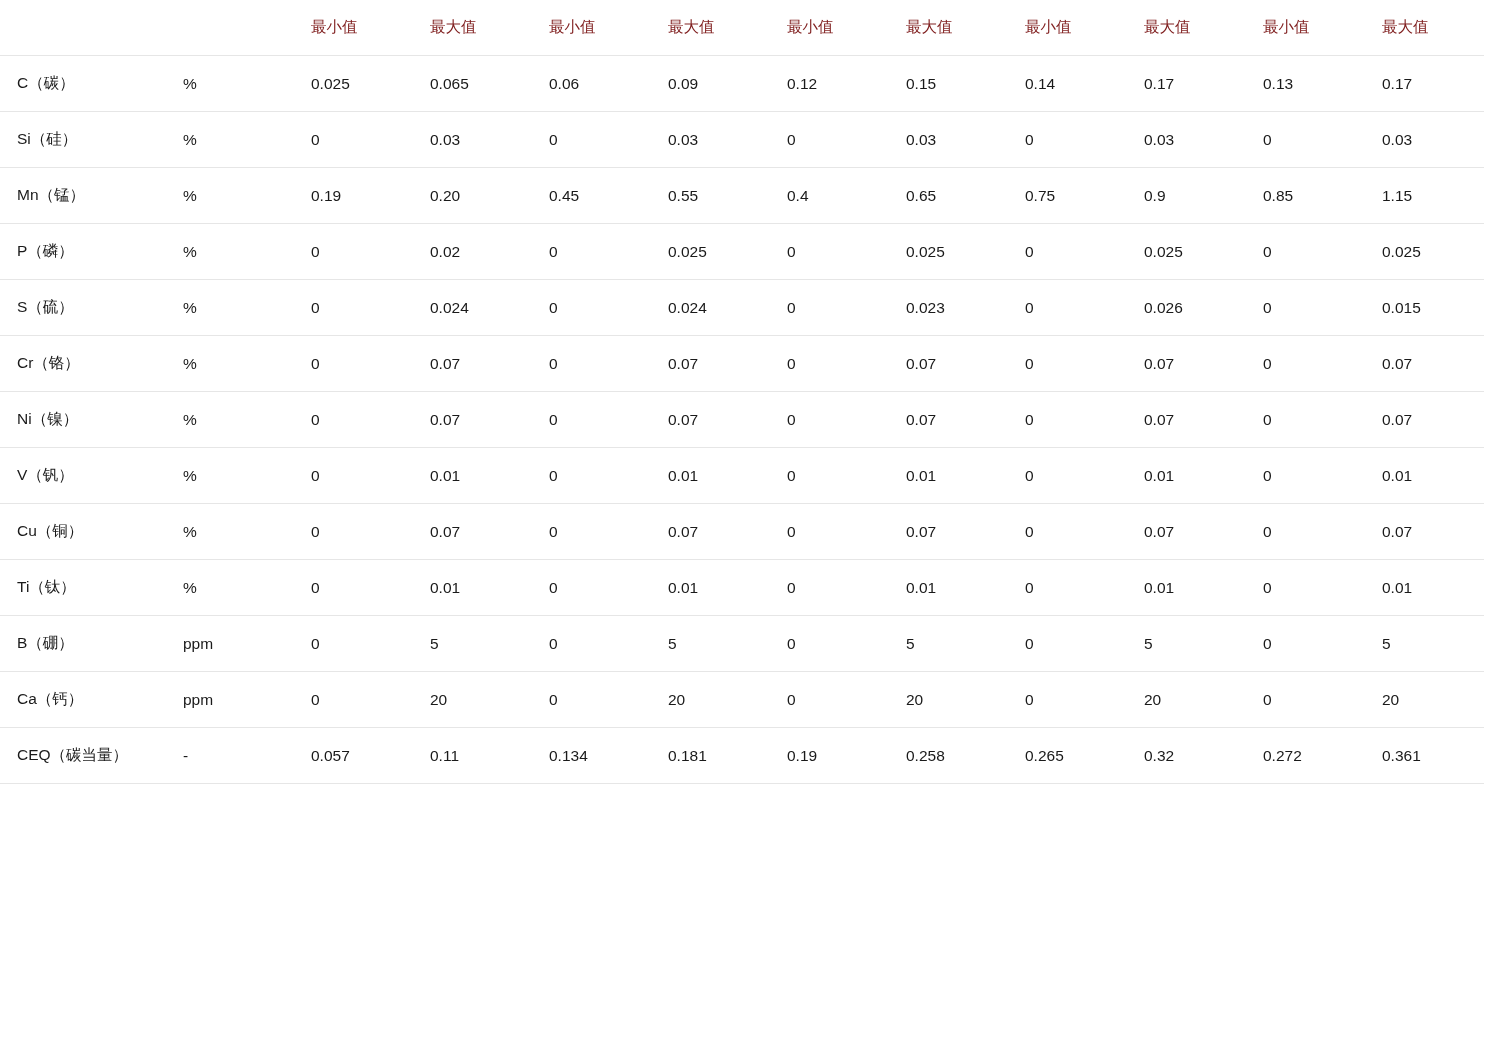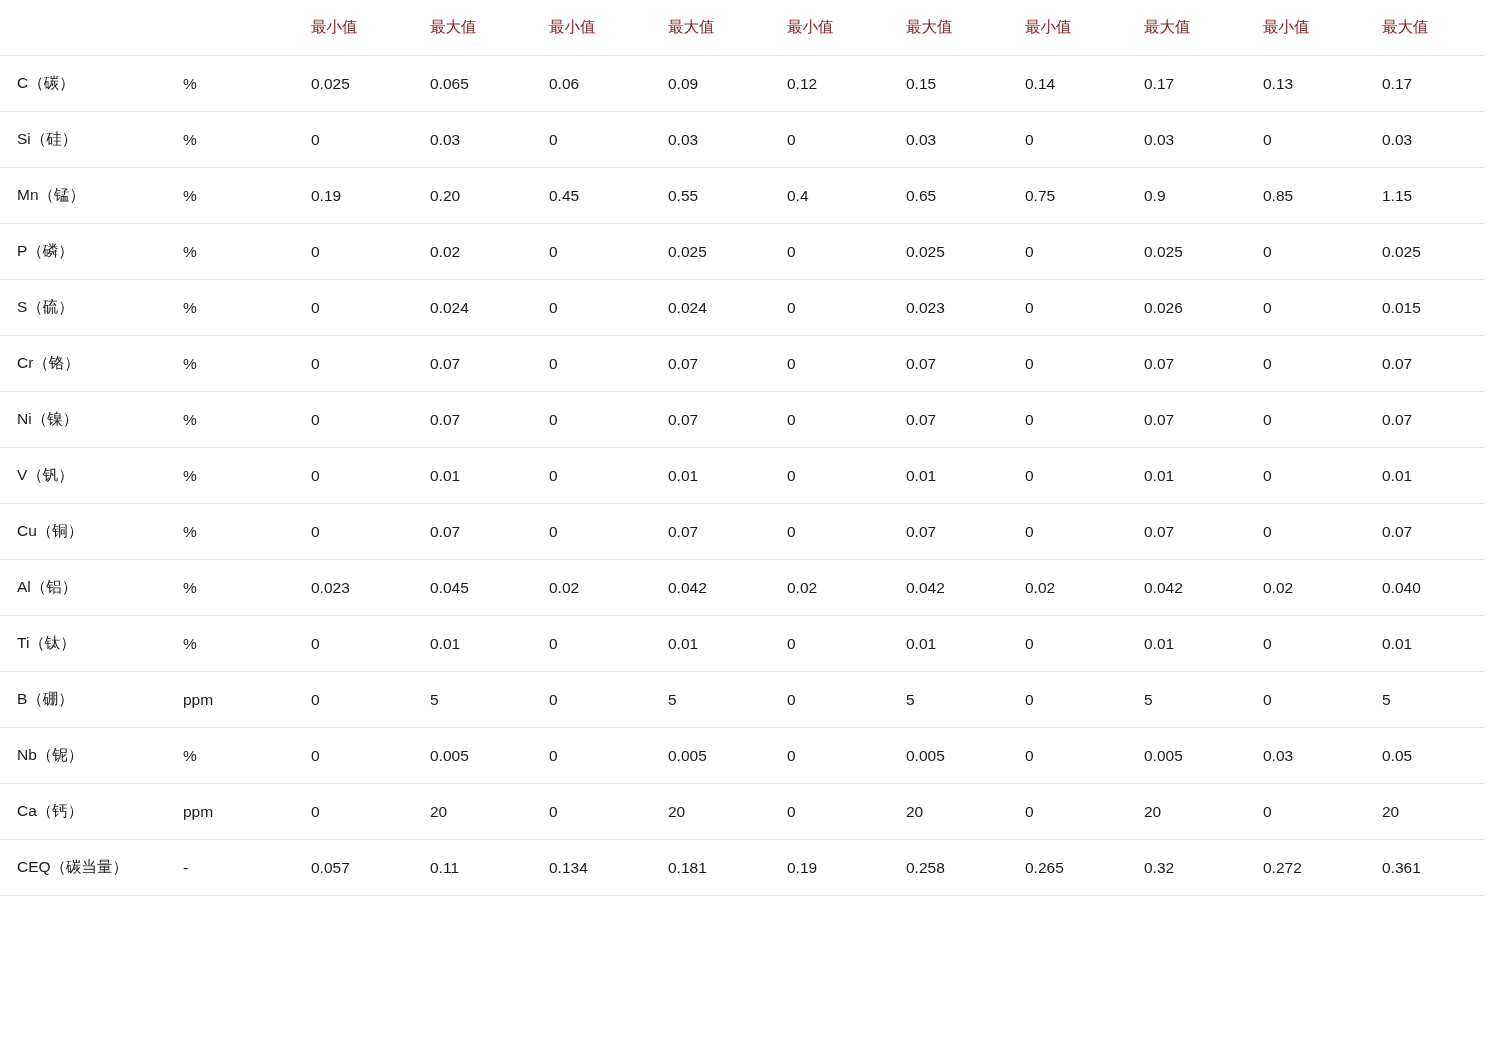--- a/index.html
+++ b/index.html
@@ -211,34 +211,20 @@
           <td>0</td>
           <td>0.07</td>
           <td>0</td>
           <td>0.07</td>
           <td>0</td>
           <td>0.07</td>
           <td>0</td>
           <td>0.07</td>
         </tr>
       <tr>
-          <td>Al（铝）</td>
-          <td>%</td>
-          <td>0.023</td>
-          <td>0.045</td>
-          <td>0.02</td>
-          <td>0.042</td>
-          <td>0.02</td>
-          <td>0.042</td>
-          <td>0.02</td>
-          <td>0.042</td>
-          <td>0.02</td>
-          <td>0.040</td>
-        </tr>
-      <tr>
           <td>Ti（钛）</td>
           <td>%</td>
           <td>0</td>
           <td>0.01</td>
           <td>0</td>
           <td>0.01</td>
           <td>0</td>
           <td>0.01</td>
           <td>0</td>
           <td>0.01</td>
@@ -251,34 +237,20 @@
           <td>0</td>
           <td>5</td>
           <td>0</td>
           <td>5</td>
           <td>0</td>
           <td>5</td>
           <td>0</td>
           <td>5</td>
           <td>0</td>
           <td>5</td>
-        </tr>
-      <tr>
-          <td>Nb（铌）</td>
-          <td>%</td>
-          <td>0</td>
-          <td>0.005</td>
-          <td>0</td>
-          <td>0.005</td>
-          <td>0</td>
-          <td>0.005</td>
-          <td>0</td>
-          <td>0.005</td>
-          <td>0.03</td>
-          <td>0.05</td>
         </tr>
       <tr>
           <td>Ca（钙）</td>
           <td>ppm</td>
           <td>0</td>
           <td>20</td>
           <td>0</td>
           <td>20</td>
           <td>0</td>
           <td>20</td>

